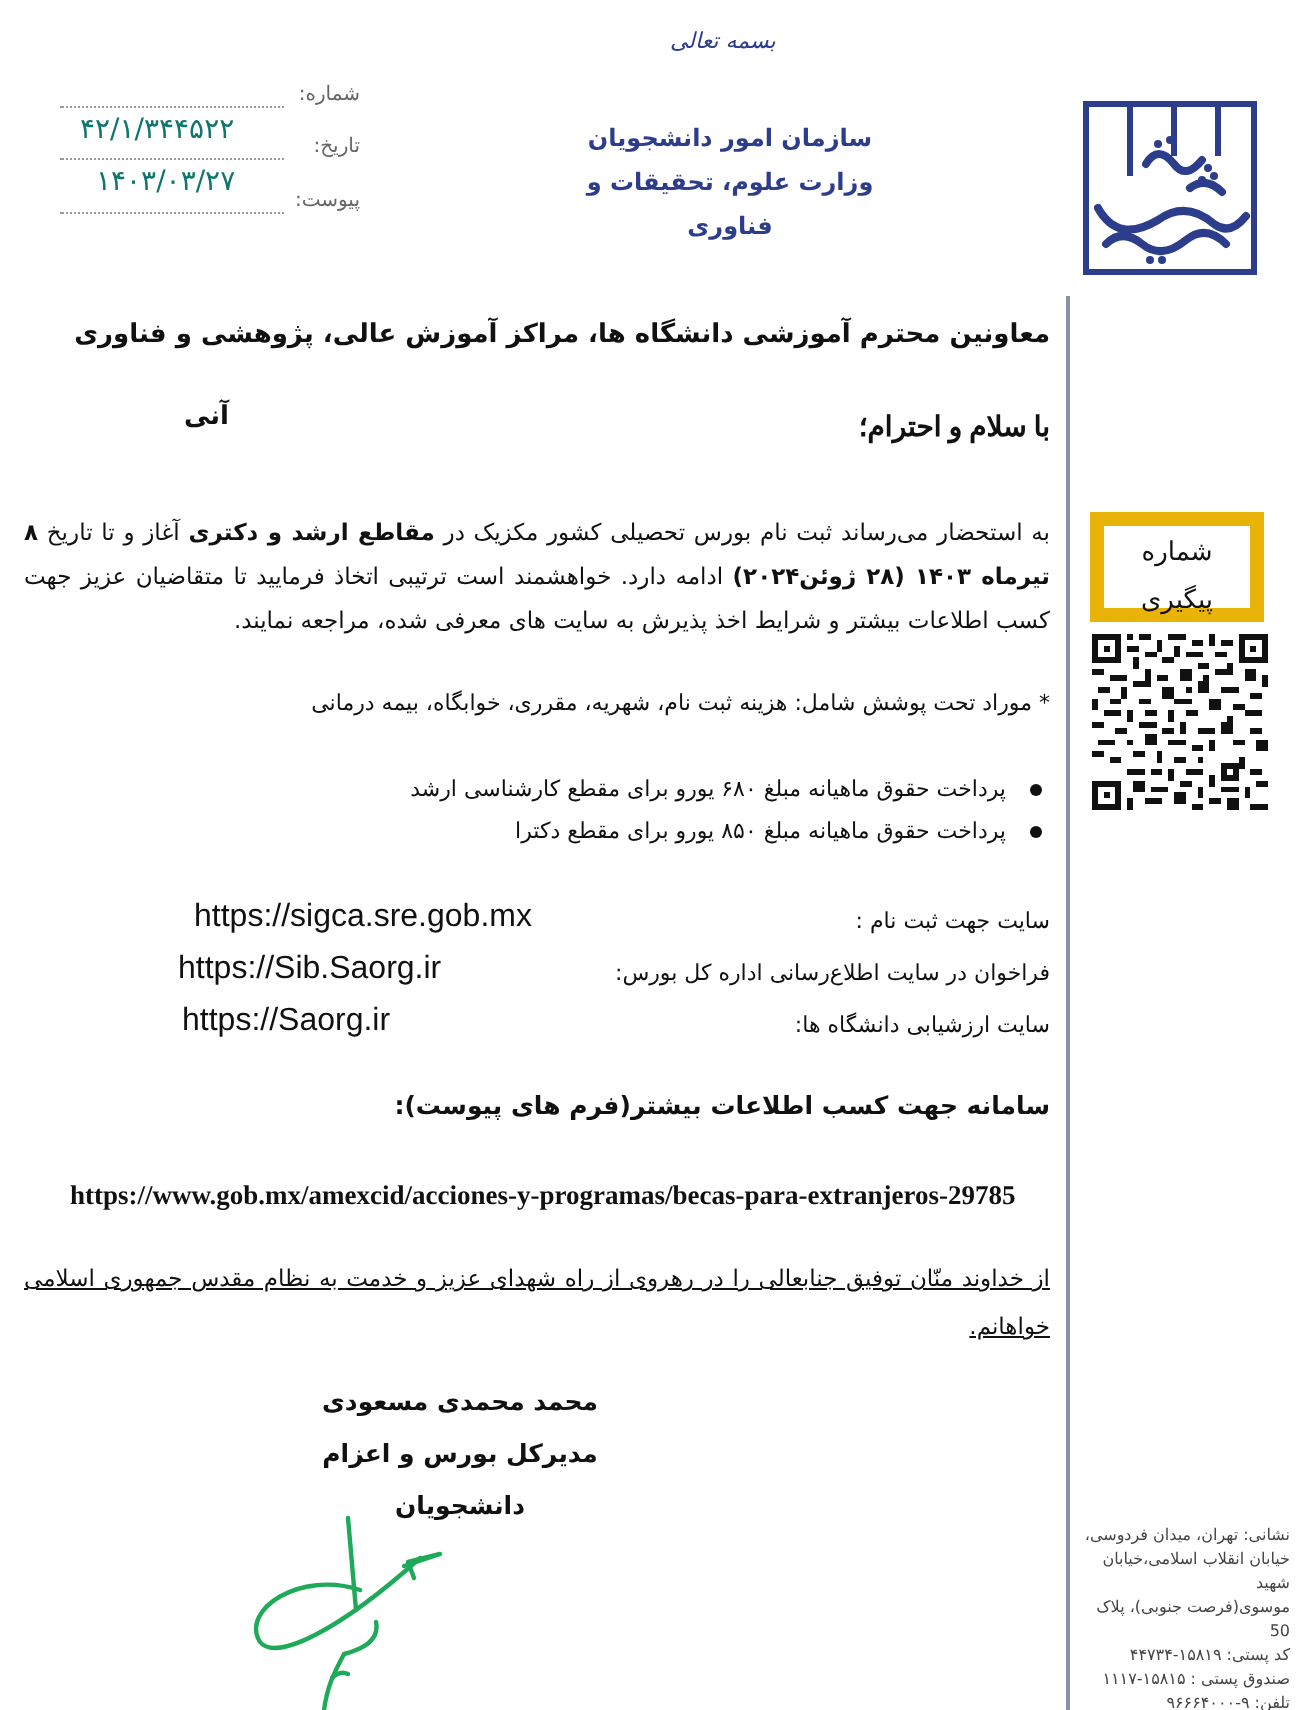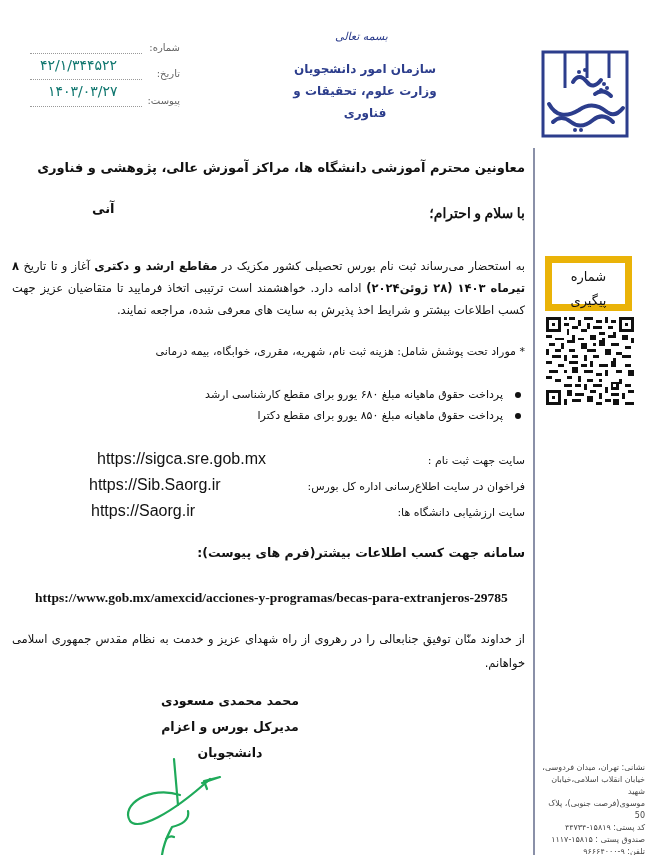--- a/index.html
+++ b/index.html
@@ -2,21 +2,21 @@
 <html><head>
   <meta charset="utf-8">
   <style>
     * { box-sizing: border-box; margin: 0; padding: 0; }
     html, body { width: 653px; height: 855px; background: #ffffff; overflow: hidden; }
     body { position: relative; font-family: "DejaVu Sans", sans-serif; color: #111; }
     .abs { position: absolute; }
     .rtl { direction: rtl; unicode-bidi: embed; }
 
     
-    .bismillah { left: 335px; top: 14px; font-size: 11px; color: #2c3d8c; font-family: "DejaVu Serif", serif; font-style: italic; margin-top: 16px; }
+    .bismillah { left: 335px; top: 14px; font-size: 11px; color: #2c3d8c; font-family: "DejaVu Serif", serif; font-style: italic; }
     .ministry { left: 270px; top: 58px; width: 190px; text-align: center; font-size: 12px; font-weight: bold; color: #2c3d8c; line-height: 22px; }
     .logo { left: 535px; top: 38px; width: 100px; height: 100px; }
 
     .meta-row { left: 30px; width: 150px; height: 20px; font-size: 10px; color: #666; }
     .meta-row .lbl { position: absolute; right: 0; top: 4px; }
     .meta-row .dots { position: absolute; right: 38px; left: 0; bottom: 4px; border-bottom: 1px dotted #999; }
     .meta-row .val { position: absolute; left: 10px; top: 0; font-size: 14px; color: #0f766e; letter-spacing: 0.5px; margin-top: 19px; }
 
     .divider { left: 533px; top: 148px; width: 1.5px; height: 707px; background: #8a90a8; }
     .b { font-weight: bold; }
@@ -28,21 +28,21 @@
     .bullets { right: 128px; top: 384px; width: 340px; font-size: 11px; line-height: 21px; }
     .bullets li { list-style: none; position: relative; padding-right: 22px; text-align: right; }
     .bullets li::before { content: ""; position: absolute; right: 4px; top: 8px; width: 6px; height: 6px; border-radius: 50%; background: #111; }
 
     .site-row { right: 128px; width: 420px; height: 22px; font-size: 11px; }
     .site-row .slabel { position: absolute; right: 0; top: 4px; }
     .site-row .surl { position: absolute; top: 0; font-family: "Liberation Sans", sans-serif; font-size: 16px; color: #111; direction: ltr; }
 
     .more-title { right: 128px; top: 545px; font-size: 12.5px; font-weight: bold; }
     .long-url { left: 35px; top: 590px; font-family: "Liberation Serif", serif; font-weight: bold; font-size: 13.5px; direction: ltr; }
-    .closing { left: 12px; right: 128px; top: 627px; font-size: 11.5px; line-height: 24px; text-align: justify; text-align-last: right; }
+    .closing { left: 12px; right: 128px; top: 627px; font-size: 11.5px; line-height: 24px; text-align: justify; text-align-last: right; text-decoration: underline; }
     .signer { left: 140px; top: 688px; width: 180px; text-align: center; font-size: 12.5px; font-weight: bold; line-height: 26px; }
     .signature { left: 110px; top: 755px; width: 120px; height: 100px; }
 
     
     .tracking { left: 545px; top: 256px; width: 87px; height: 55px; border: 7px solid #eab308; text-align: center; }
     .tracking .tl { font-size: 13px; line-height: 24px; margin-top: 2px; }
     .tracking .tn { font-size: 15px; line-height: 24px; letter-spacing: 1px; }
     .qr { left: 545px; top: 317px; width: 90px; height: 88px; }
 
     .address { left: 537px; top: 762px; width: 108px; font-size: 8px; line-height: 12px; color: #444; text-align: right; }

